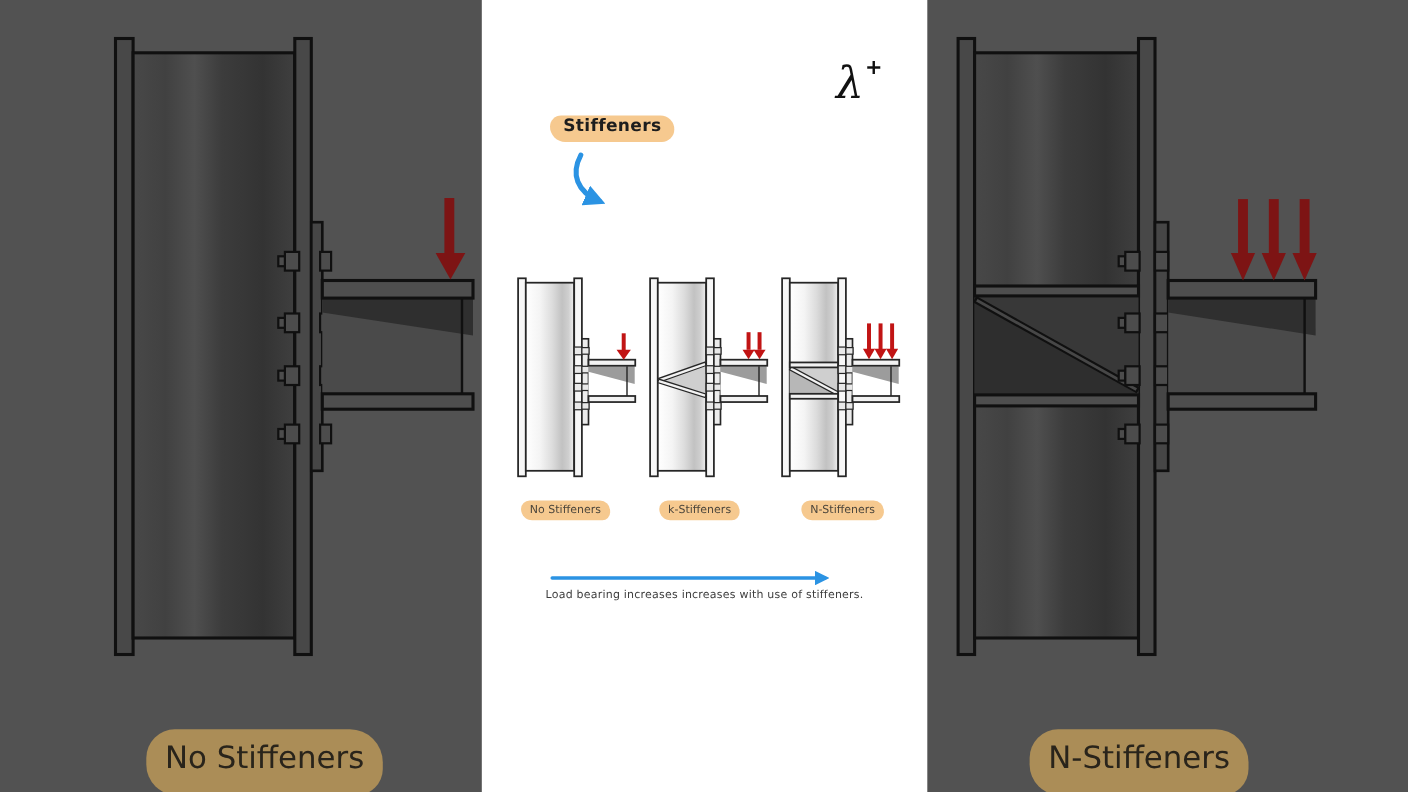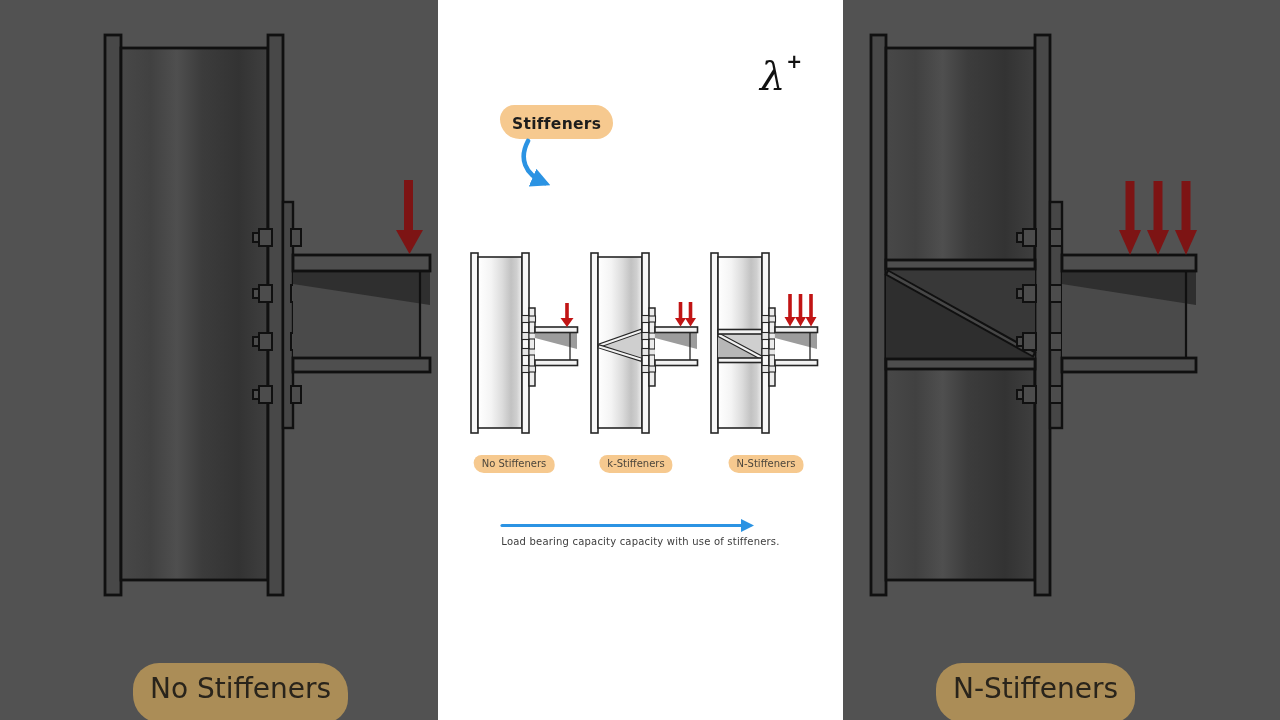--- a/index.html
+++ b/index.html
@@ -20,21 +20,21 @@
     font-family:"DejaVu Serif", serif; font-style:italic; font-size:40px; line-height:1;
   }
   .logo .plus {
     font-family:"DejaVu Sans", sans-serif; font-style:normal; font-weight:bold;
     font-size:19px; vertical-align:22px; margin-left:1px;
   }
   .note-blob {
     position:absolute; left:62px; top:105px;
     background:var(--highlight,#f6c98f); color:#1d1d1d;
     font-size:15.5px; font-weight:600; letter-spacing:.3px;
-    padding:10px 12px 6px; border-radius:16px 20px 18px 22px;
+    padding:0 12px 6px; border-radius:16px 20px 18px 22px;
   }
   .mini-label {
     position:absolute; top:455px; transform:translateX(-50%);
     background:var(--highlight,#f6c98f); color:#4c463c;
     font-size:10px; white-space:nowrap;
     padding:3px 8px 4px; border-radius:10px 12px 9px 13px;
   }
   .caption {
     position:absolute; left:0; right:0; top:536px; text-align:center;
     font-size:10px; color:#3d3d3d; letter-spacing:.2px;
@@ -336,16 +336,16 @@
     </svg>
 
     <div class="mini-label" style="left:76px">No Stiffeners</div>
     <div class="mini-label" style="left:198px">k-Stiffeners</div>
     <div class="mini-label" style="left:328px">N-Stiffeners</div>
 
     <svg style="left:62px;top:518px" width="270" height="16" viewBox="0 0 270 16">
       <line class="blue-line" x1="2" y1="7.5" x2="250" y2="7.5" stroke-width="3.2" marker-end="url(#arrB)"></line>
     </svg>
 
-    <div class="caption">Load bearing capacity capacity with use of stiffeners.</div>
+    <div class="caption">Load bearing increases increases with use of stiffeners.</div>
 
   </div>
 </div>
 
 </body></html>

